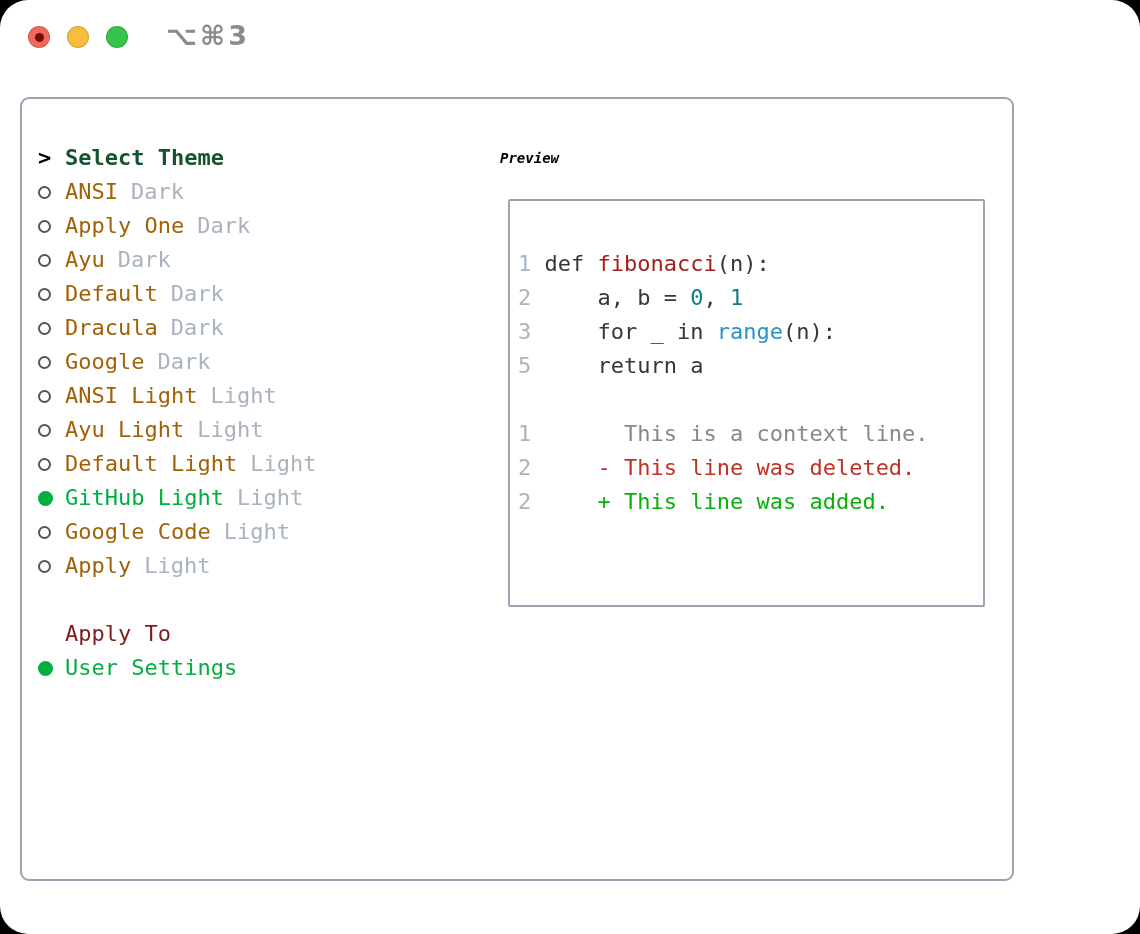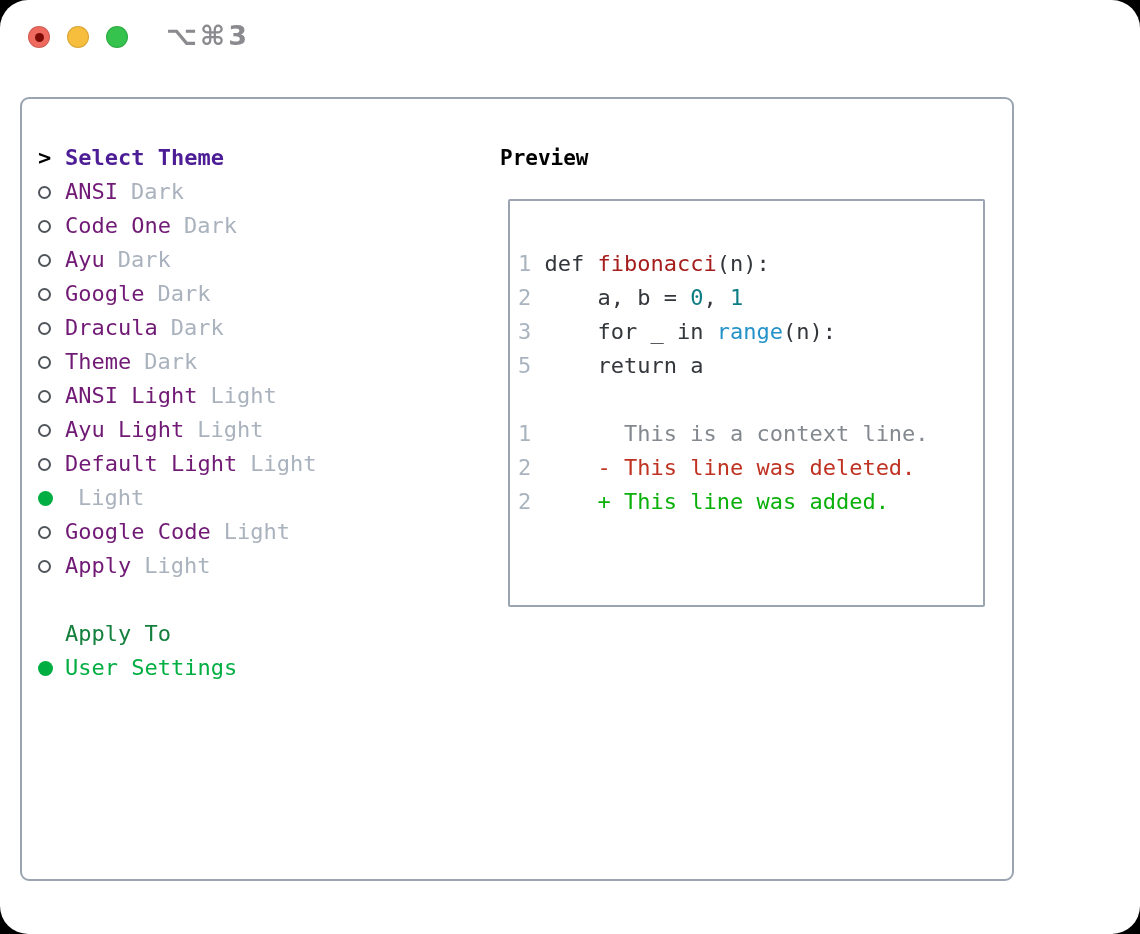--- a/index.html
+++ b/index.html
@@ -24,29 +24,29 @@
 
   .mono{font-size:22px;line-height:34px;}
 
   
   .left-col{position:absolute;left:16px;top:42px;}
   .row{display:flex;height:34px;align-items:center;white-space:pre;font-size:22px;}
   .cell-bullet{width:27px;display:flex;align-items:center;flex:none;}
   .radio{width:13px;height:13px;border:2px solid #50555b;border-radius:50%;box-sizing:border-box;}
   .radio.sel{width:15px;height:15px;border:none;background:var(--selection-green,#00ae42);}
   .chevron{font-weight:bold;color:#000;font-size:22px;}
-  .hdr{font-weight:bold;color:#4c1d95;}
-  .t-name{color:#701a75;}
+  .hdr{font-weight:bold;color:#14532d;}
+  .t-name{color:#a16207;}
   .t-name.sel{color:var(--selection-green,#00ae42);}
   .t-tag{color:var(--tag-gray,#a9b2bd);margin-left:13px;}
   .hint{color:var(--tag-gray,#a9b2bd);}
 
   
   .right-col{position:absolute;left:478px;top:42px;}
-  .preview-label{font-weight:bold;color:#000;height:34px;font-size:21px;line-height:34px;}
+  .preview-label{font-weight:bold;color:#000;height:34px;font-size:14px;line-height:34px;font-style:italic;}
   .preview-box{margin-top:24px;margin-left:8px;width:477px;height:408px;box-sizing:border-box;
                border:2px solid var(--border-gray,#9aa5b1);border-radius:2px;padding:46px 0 0 8px;overflow:hidden;}
   .code-line{height:34px;line-height:34px;font-size:22px;white-space:pre;}
   .ln{color:var(--line-number-gray,#a9b4bf);}
   .c-code{color:var(--code-dark,#33373c);}
   .c-function{color:var(--function-red,#a51d1d);}
   .c-number{color:var(--number-teal,#0d7d85);}
   .c-builtin{color:var(--builtin-blue,#2492c9);}
   .c-context{color:var(--context-gray,#83898f);}
   .c-deleted{color:var(--deleted-red,#bf3222);}
@@ -66,33 +66,33 @@
       <div class="light green"></div>
     </div>
     <div class="win-title">⌥⌘3</div>
   </div>
 
   <div class="panel">
 
     <div class="left-col mono" id="left-col">
         <div class="row"><span class="cell-bullet"><span class="chevron">&gt;</span></span><span class="hdr">Select Theme</span></div>
         <div class="row"><span class="cell-bullet"><span class="radio"></span></span><span class="t-name">ANSI</span><span class="t-tag">Dark</span></div>
-        <div class="row"><span class="cell-bullet"><span class="radio"></span></span><span class="t-name">Code One</span><span class="t-tag">Dark</span></div>
+        <div class="row"><span class="cell-bullet"><span class="radio"></span></span><span class="t-name">Apply One</span><span class="t-tag">Dark</span></div>
         <div class="row"><span class="cell-bullet"><span class="radio"></span></span><span class="t-name">Ayu</span><span class="t-tag">Dark</span></div>
+        <div class="row"><span class="cell-bullet"><span class="radio"></span></span><span class="t-name">Default</span><span class="t-tag">Dark</span></div>
+        <div class="row"><span class="cell-bullet"><span class="radio"></span></span><span class="t-name">Dracula</span><span class="t-tag">Dark</span></div>
         <div class="row"><span class="cell-bullet"><span class="radio"></span></span><span class="t-name">Google</span><span class="t-tag">Dark</span></div>
-        <div class="row"><span class="cell-bullet"><span class="radio"></span></span><span class="t-name">Dracula</span><span class="t-tag">Dark</span></div>
-        <div class="row"><span class="cell-bullet"><span class="radio"></span></span><span class="t-name">Theme</span><span class="t-tag">Dark</span></div>
         <div class="row"><span class="cell-bullet"><span class="radio"></span></span><span class="t-name">ANSI Light</span><span class="t-tag">Light</span></div>
         <div class="row"><span class="cell-bullet"><span class="radio"></span></span><span class="t-name">Ayu Light</span><span class="t-tag">Light</span></div>
         <div class="row"><span class="cell-bullet"><span class="radio"></span></span><span class="t-name">Default Light</span><span class="t-tag">Light</span></div>
-        <div class="row"><span class="cell-bullet"><span class="radio sel"></span></span><span class="t-tag">Light</span></div>
+        <div class="row"><span class="cell-bullet"><span class="radio sel"></span></span><span class="t-name sel">GitHub Light</span><span class="t-tag">Light</span></div>
         <div class="row"><span class="cell-bullet"><span class="radio"></span></span><span class="t-name">Google Code</span><span class="t-tag">Light</span></div>
         <div class="row"><span class="cell-bullet"><span class="radio"></span></span><span class="t-name">Apply</span><span class="t-tag">Light</span></div>
         <div class="row"></div>
-        <div class="row"><span class="cell-bullet"></span><span style="color: #15803d; text-align: center;">Apply To</span></div>
+        <div class="row"><span class="cell-bullet"></span><span style="color: #7f1d1d; text-align: center;">Apply To</span></div>
         <div class="row"><span class="cell-bullet"><span class="radio sel"></span></span><span class="t-name sel">User Settings</span></div>
         <div class="row"></div>
       </div>
 
     <div class="right-col">
       <div class="preview-label">Preview</div>
       <div class="preview-box" id="preview-box">
           <div class="code-line"><span class="ln">1 </span><span class="c-code">def </span><span class="c-function">fibonacci</span><span class="c-code">(n):</span></div>
           <div class="code-line"><span class="ln">2 </span><span class="c-code">    a, b = </span><span class="c-number">0</span><span class="c-code">, </span><span class="c-number">1</span></div>
           <div class="code-line"><span class="ln">3 </span><span class="c-code">    for _ in </span><span class="c-builtin">range</span><span class="c-code">(n):</span></div>

